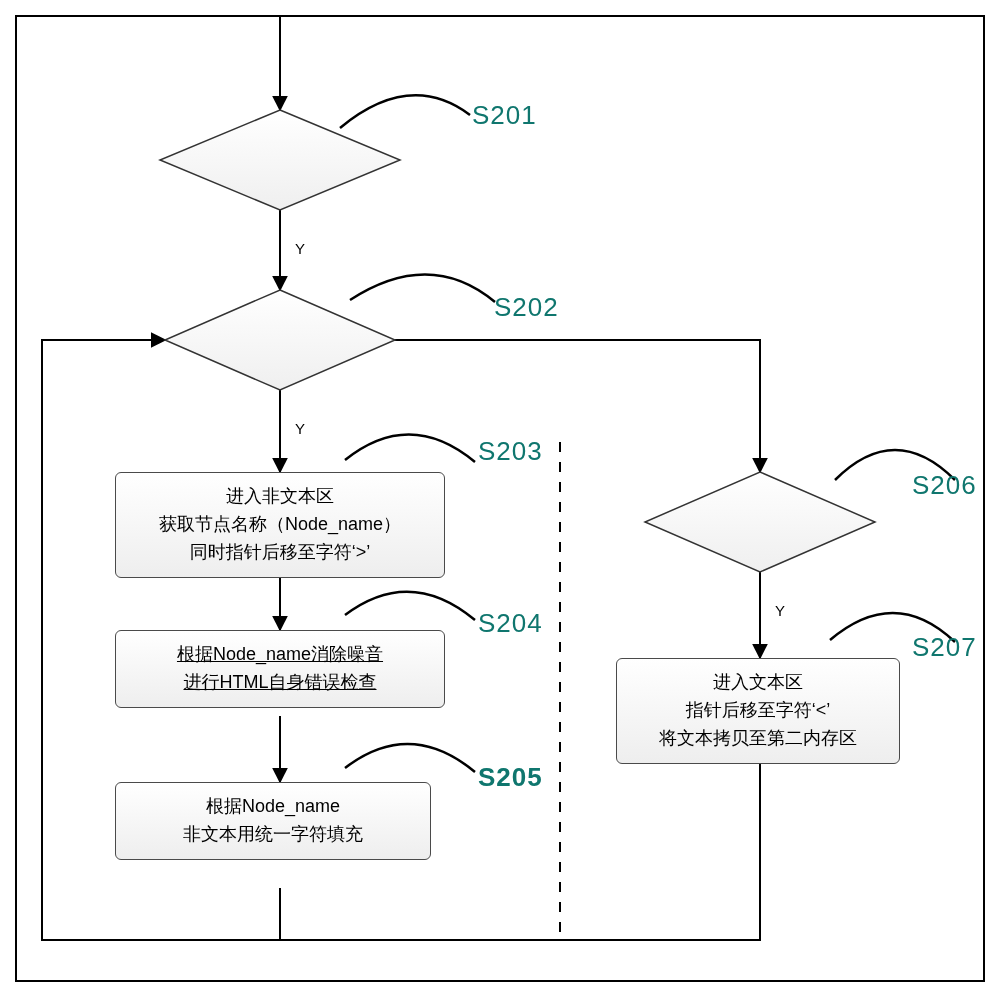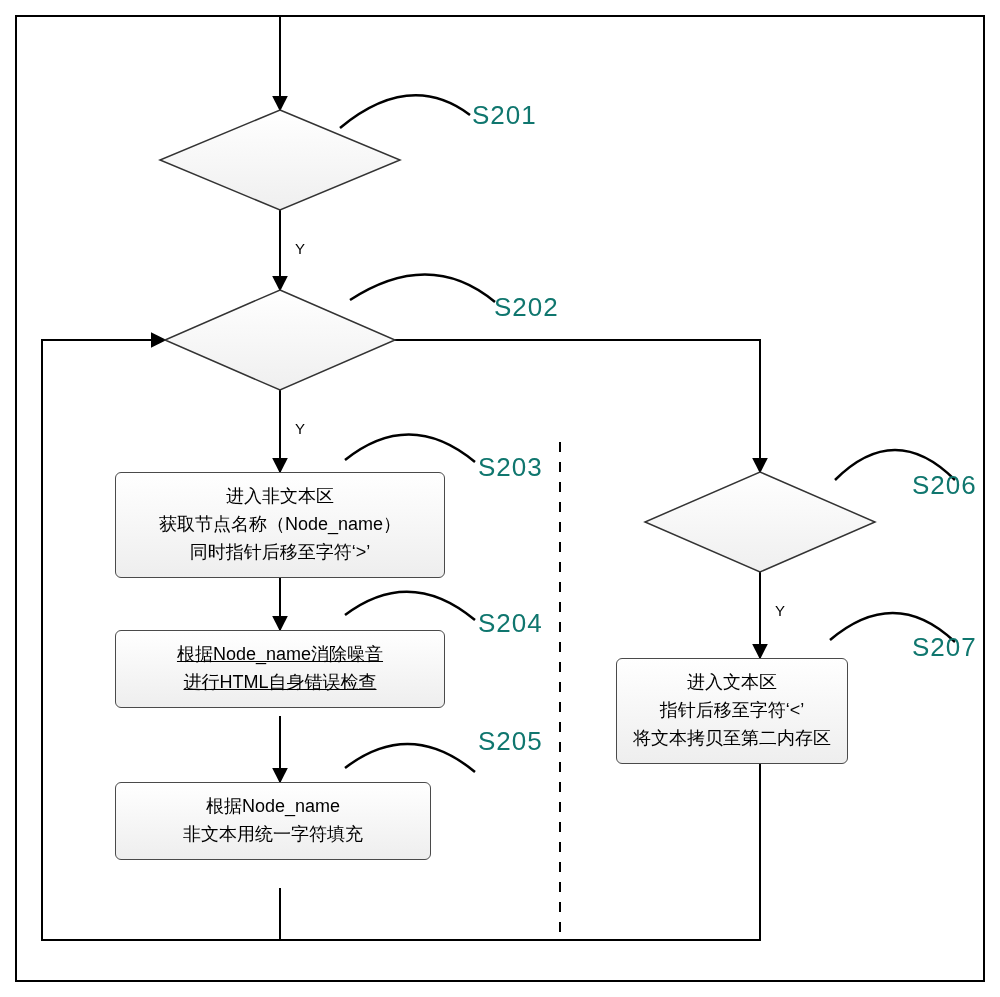--- a/index.html
+++ b/index.html
@@ -128,41 +128,41 @@
   </svg>
   <div class="diamond-label" style="left:195px; top:330px; width:170px;">*p_memhtml == ‘&lt;’</div>
   <div class="steplabel" style="left:494px; top:292px;">S202</div>
   <div class="flowlabel" style="left:295px; top:420px;">Y</div>
 
   <div class="process" style="left:115px; top:472px; width:330px;">
     <div>进入非文本区</div>
     <div>获取节点名称（Node_name）</div>
     <div>同时指针后移至字符‘&gt;’</div>
   </div>
-  <div class="steplabel" style="left:478px; top:452px;">S203</div>
+  <div class="steplabel" style="left:478px; top:436px;">S203</div>
 
   <div class="process" style="left:115px; top:630px; width:330px;text-decoration:underline;">
     <div>根据Node_name消除噪音</div>
     <div>进行HTML自身错误检查</div>
   </div>
   <div class="steplabel" style="left:478px; top:608px;">S204</div>
 
   <div class="process" style="left:115px; top:782px; width:316px;">
     <div>根据Node_name</div>
     <div>非文本用统一字符填充</div>
   </div>
-  <div class="steplabel" style="left:478px; top:726px;">S205</div>
+  <div class="steplabel" style="left:478px; top:762px;font-weight:bold;">S205</div>
 
   <svg class="overlay" viewBox="0 0 1000 997" style="z-index:2">
     <polygon points="760,472 875,522 760,572 645,522" fill="url(#g1)" stroke="#333" stroke-width="1.5"></polygon>
   </svg>
   <div class="diamond-label" style="left:675px; top:512px; width:170px;">*p_memhtml == ‘&gt;’</div>
   <div class="steplabel" style="left:912px; top:470px;">S206</div>
   <div class="flowlabel" style="left:775px; top:602px;">Y</div>
 
-  <div class="process" style="left:616px; top:658px; width:232px;">
+  <div class="process" style="left:616px; top:658px; width:284px;">
     <div>进入文本区</div>
     <div>指针后移至字符‘&lt;’</div>
     <div>将文本拷贝至第二内存区</div>
   </div>
   <div class="steplabel" style="left:912px; top:632px;">S207</div>
 
 </div>
 
 </body></html>

